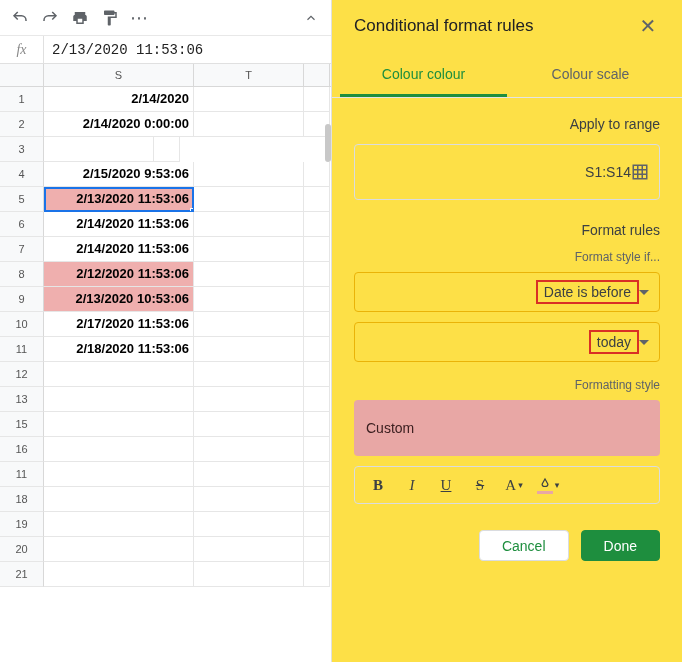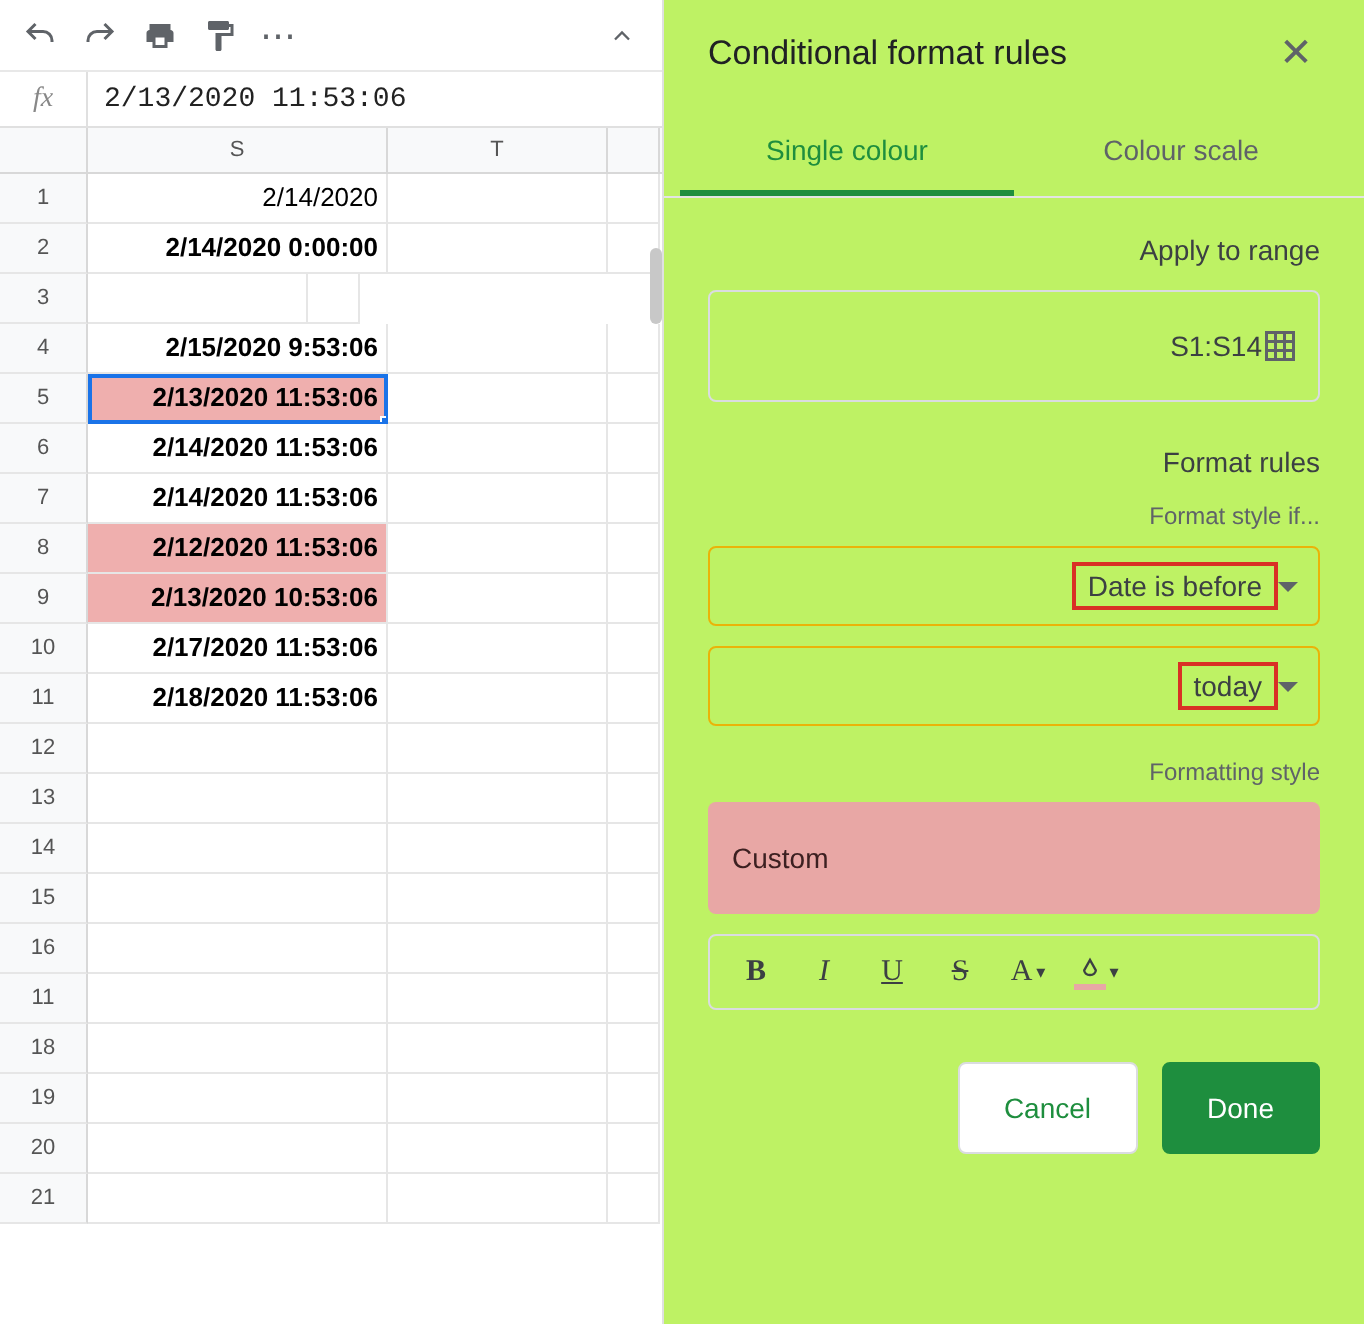--- a/index.html
+++ b/index.html
@@ -118,21 +118,21 @@
     border-bottom: 1px solid #e6e6e6;
     padding: 0 4px;
     line-height: 24px;
     font-size: 13px;
     color: #000;
     text-align: right;
     font-weight: 700;
     white-space: nowrap;
     overflow: hidden;
   }
-  .cell.nf { font-weight: 400; }
+  .cell.nf { font-weight: 700; }
   .cell.col-S { width: 150px; }
   .cell.col-T { width: 110px; font-weight: 400; }
   .cell.col-U { width: 26px; font-weight: 400; }
   .cell.hl { background: #efafae; }
   .cell.selected {
     outline: 2px solid #1a73e8;
     outline-offset: -2px;
     position: relative;
   }
   .sel-handle {
@@ -148,21 +148,21 @@
     top: 60px;
     width: 6px;
     height: 38px;
     background: #c8c8c8;
     border-radius: 3px;
   }
   
   .sidebar {
     flex: 1;
     padding: 0;
-    background: #bef264;
+    background: #fde047;
     position: relative;
   }
   .sb-header {
     display: flex;
     align-items: center;
     justify-content: space-between;
     padding: 14px 22px 10px 22px;
   }
   .sb-title {
     font-size: 17px;
@@ -293,21 +293,21 @@
   .fill-underline {
     width: 16px; height: 3px; background: #e8a7a5; margin-top: 1px;
   }
   .btn-row {
     display: flex;
     gap: 12px;
     justify-content: flex-end;
     padding: 22px 22px 0 22px;
   }
   .btn {
-    height: 46px;
+    height: 31px;
     padding: 0 22px;
     border-radius: 4px;
     font-size: 14px;
     font-weight: 500;
     display: flex;
     align-items: center;
     cursor: pointer;
     border: 1px solid #dadce0;
     background: #fff;
     color: #1e8e3e;
@@ -441,26 +441,20 @@
             <div class="cell col-T"></div>
             <div class="cell col-U"></div>
           </div>
           <div class="row">
             <div class="row-h">13</div>
             <div class="cell col-S"></div>
             <div class="cell col-T"></div>
             <div class="cell col-U"></div>
           </div>
           <div class="row">
-            <div class="row-h">14</div>
-            <div class="cell col-S"></div>
-            <div class="cell col-T"></div>
-            <div class="cell col-U"></div>
-          </div>
-          <div class="row">
             <div class="row-h">15</div>
             <div class="cell col-S"></div>
             <div class="cell col-T"></div>
             <div class="cell col-U"></div>
           </div>
           <div class="row">
             <div class="row-h">16</div>
             <div class="cell col-S"></div>
             <div class="cell col-T"></div>
             <div class="cell col-U"></div>
@@ -500,21 +494,21 @@
     </div>
   </div>
 
   <div class="sidebar">
     <div class="sb-header">
       <div class="sb-title">Conditional format rules</div>
       <div class="close-x">✕</div>
     </div>
 
     <div class="tabs">
-      <div class="tab active">Single colour</div>
+      <div class="tab active">Colour colour</div>
       <div class="tab">Colour scale</div>
     </div>
 
     <div class="section">
       <div class="section-label">Apply to range</div>
       <div class="range-box">
         <div class="range-val">S1:S14</div>
         <svg class="grid-icon" viewBox="0 0 24 24" fill="none" stroke="currentColor" stroke-width="2">
             <rect x="3" y="3" width="18" height="18"></rect>
             <line x1="3" y1="9" x2="21" y2="9"></line>

